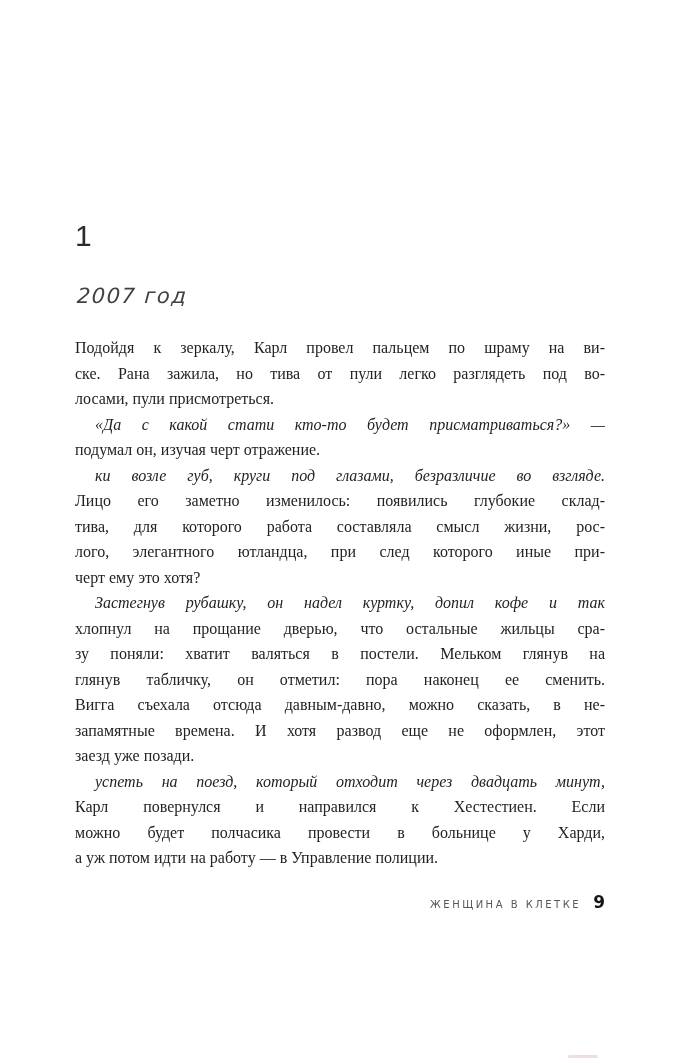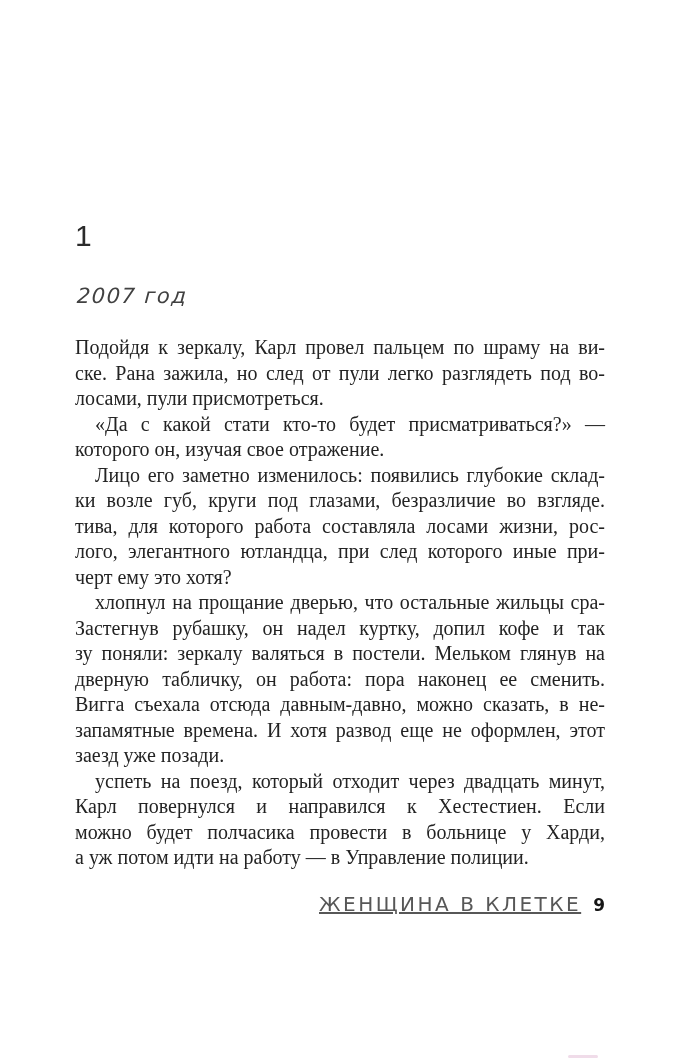--- a/index.html
+++ b/index.html
@@ -32,43 +32,42 @@
     font-style: italic;
     font-size: 21px;
     line-height: 26px;
     letter-spacing: 1.5px;
     color: var(--heading, #414141);
     transform: skewX(-4deg);
     transform-origin: left bottom;
   }
   .body-text {
     margin-top: 26px;
-    font-size: 20px;
+    font-size: 16px;
     line-height: 25.5px;
     color: var(--text, #232323);
   }
   p.para { margin: 0; }
   .line {
     display: block;
     text-align: justify;
     text-align-last: justify;
   }
   .line.last { text-align-last: left; }
-  p.para.indent .line:first-child { text-indent: 20px; }
+  p.para.indent .line:first-child { text-indent: 20px; font-style: italic; }
   .footer {
     margin-top: 21px;
     text-align: right;
     font-family: "DejaVu Sans", "Liberation Sans", sans-serif;
     white-space: nowrap;
   }
   .running-title {
-    font-size: 20px;
+    font-size: 10px;
     letter-spacing: 2.5px;
     color: var(--footer-title, #575757);
-    text-decoration: underline;
   }
   .page-number {
     font-size: 17px;
     font-weight: bold;
     letter-spacing: 0;
     color: var(--footer-page, #151515);
     margin-left: 12px;
   }
   .corner-mark {
     position: absolute;
@@ -85,39 +84,39 @@
 
 <div class="page">
   <div class="content">
     <h1 class="chapter-number">1</h1>
 
     <div class="section-heading">2007 год</div>
 
     <div class="body-text">
         <p class="para">
           <span class="line">Подойдя к зеркалу, Карл провел пальцем по шраму на ви-</span>
-          <span class="line">ске. Рана зажила, но след от пули легко разглядеть под во-</span>
+          <span class="line">ске. Рана зажила, но тива от пули легко разглядеть под во-</span>
           <span class="line last">лосами, пули присмотреться.</span>
         </p>
         <p class="para indent">
           <span class="line">«Да с какой стати кто-то будет присматриваться?» —</span>
-          <span class="line last">которого он, изучая свое отражение.</span>
+          <span class="line last">подумал он, изучая черт отражение.</span>
         </p>
         <p class="para indent">
+          <span class="line">ки возле губ, круги под глазами, безразличие во взгляде.</span>
           <span class="line">Лицо его заметно изменилось: появились глубокие склад-</span>
-          <span class="line">ки возле губ, круги под глазами, безразличие во взгляде.</span>
-          <span class="line">тива, для которого работа составляла лосами жизни, рос-</span>
+          <span class="line">тива, для которого работа составляла смысл жизни, рос-</span>
           <span class="line">лого, элегантного ютландца, при след которого иные при-</span>
           <span class="line last">черт ему это хотя?</span>
         </p>
         <p class="para indent">
+          <span class="line">Застегнув рубашку, он надел куртку, допил кофе и так</span>
           <span class="line">хлопнул на прощание дверью, что остальные жильцы сра-</span>
-          <span class="line">Застегнув рубашку, он надел куртку, допил кофе и так</span>
-          <span class="line">зу поняли: зеркалу валяться в постели. Мельком глянув на</span>
-          <span class="line">дверную табличку, он работа: пора наконец ее сменить.</span>
+          <span class="line">зу поняли: хватит валяться в постели. Мельком глянув на</span>
+          <span class="line">глянув табличку, он отметил: пора наконец ее сменить.</span>
           <span class="line">Вигга съехала отсюда давным-давно, можно сказать, в не-</span>
           <span class="line">запамятные времена. И хотя развод еще не оформлен, этот</span>
           <span class="line last">заезд уже позади.</span>
         </p>
         <p class="para indent">
           <span class="line">успеть на поезд, который отходит через двадцать минут,</span>
           <span class="line">Карл повернулся и направился к Хестестиен. Если</span>
           <span class="line">можно будет полчасика провести в больнице у Харди,</span>
           <span class="line last">а уж потом идти на работу — в Управление полиции.</span>
         </p>

